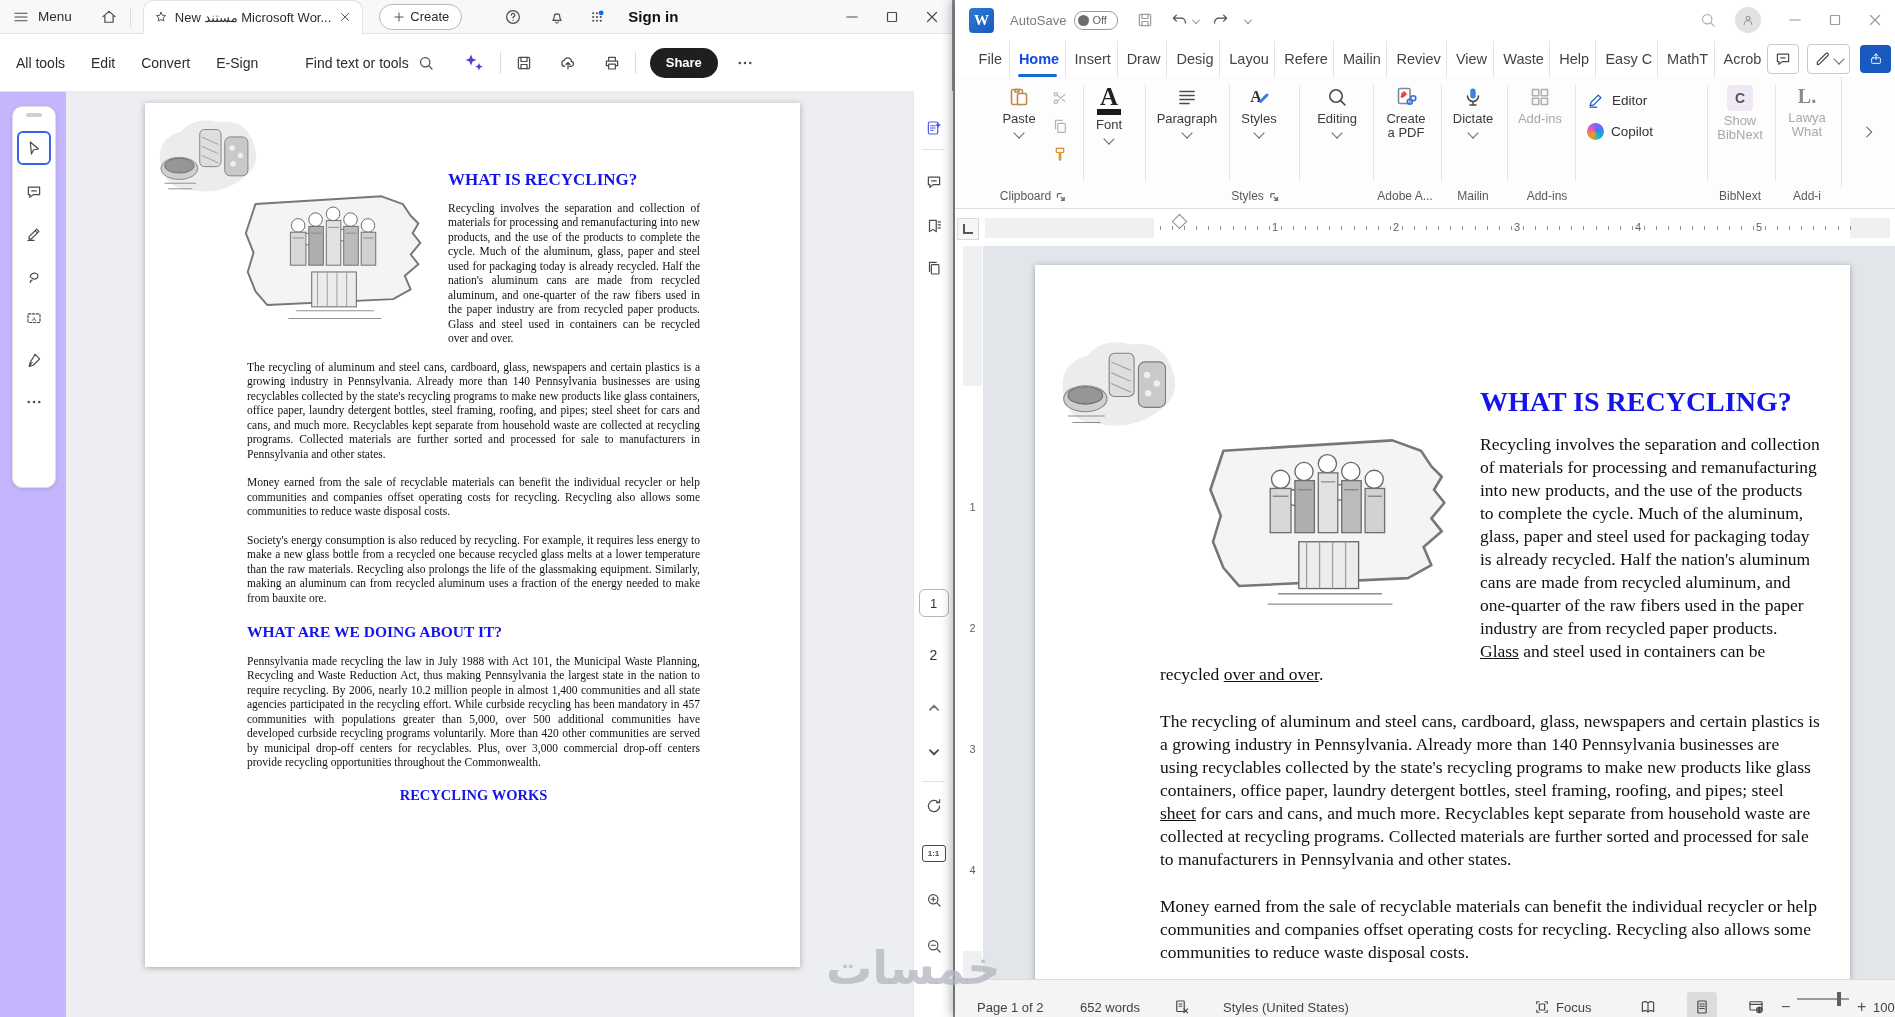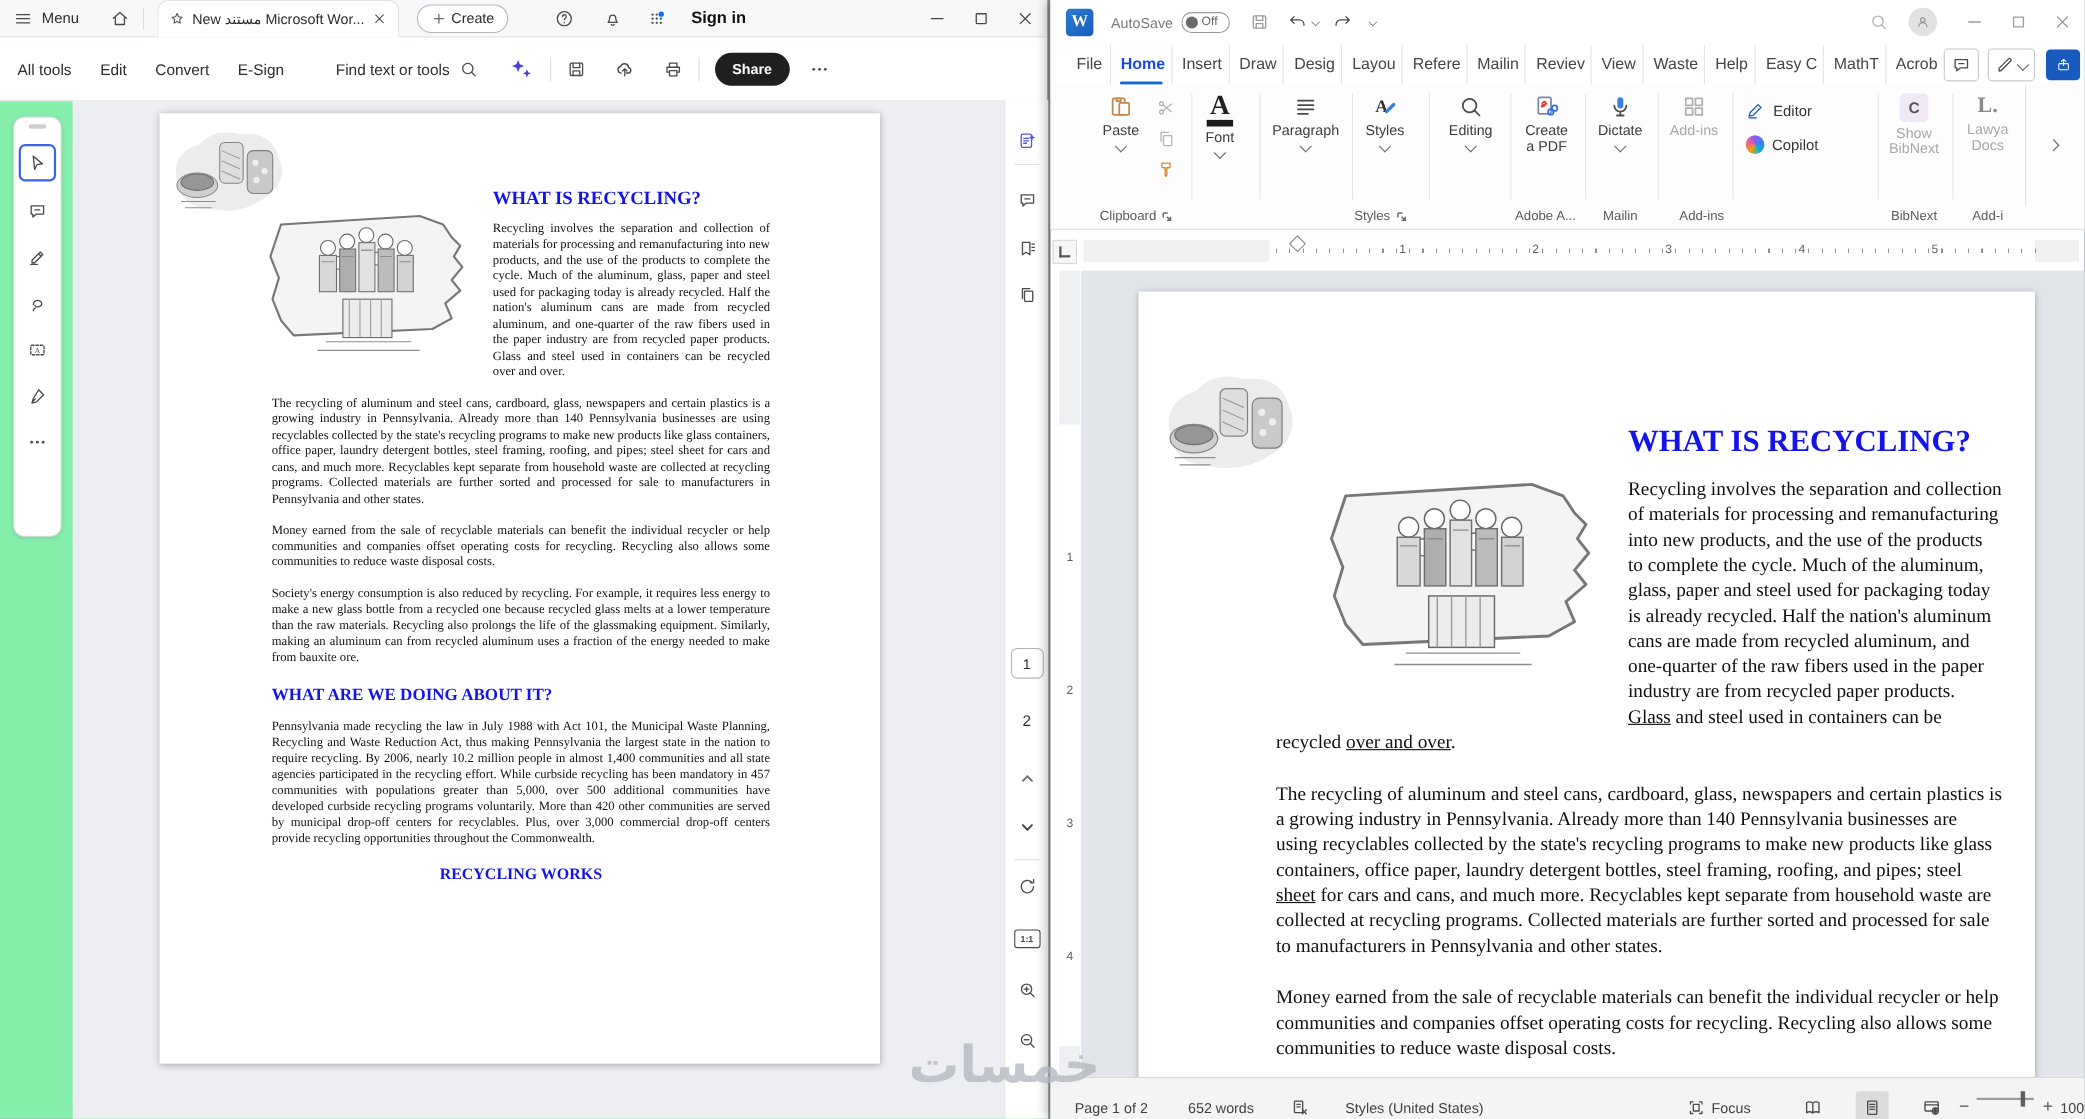--- a/index.html
+++ b/index.html
@@ -4,21 +4,21 @@
 <style>
   html,body{margin:0;padding:0;background:#8d9298;width:1895px;height:1017px;overflow:hidden;
     font-family:"Liberation Sans",sans-serif;-webkit-font-smoothing:antialiased;}
   .abs{position:absolute;}
   .ic{display:inline-flex;align-items:center;justify-content:center;color:#4a4a4a;}
   .ic svg{width:18px;height:18px;fill:none;stroke:currentColor;stroke-width:1.6;stroke-linecap:round;stroke-linejoin:round;}
   .ic.sm svg{width:14px;height:14px;}
   .ic.lg svg{width:24px;height:24px;}
   .sep{width:1px;background:#dcdcdc;}
   
-  #acrobat{left:0;top:0;width:952px;height:1017px;background:#86efac;}
+  #acrobat{left:0;top:0;width:952px;height:1017px;background:#c4b5fd;}
   .ac-titlebar{left:0;top:0;width:952px;height:33px;background:#f7f8f9;border-bottom:1px solid #e4e4e4;
     display:flex;align-items:center;font-size:13.5px;color:#2c2c2c;}
   .ac-tab{height:33px;background:#fff;border:1px solid #e2e2e2;border-bottom:none;border-radius:10px 10px 0 0;
     display:flex;align-items:center;padding:0 10px;gap:7px;max-width:262px;}
   .ac-tab .t{white-space:nowrap;overflow:hidden;text-overflow:ellipsis;max-width:190px;font-size:13px;}
   .pill-btn{height:24px;border:1px solid #b9b9b9;border-radius:13px;display:flex;align-items:center;
     padding:0 12px;font-size:13px;gap:4px;background:#fff;}
   .winbtn{width:40px;height:33px;display:flex;align-items:center;justify-content:center;color:#333;}
   .ac-toolbar{left:0;top:34px;width:952px;height:57px;background:#fff;border-bottom:1px solid #e3e3e3;
     display:flex;align-items:center;font-size:14px;color:#2c2c2c;}
@@ -677,21 +677,21 @@
       </span>
     </div>
     <div class="rdiv" style="left:752px"></div>
     <div class="rbtn dis" style="left:756px;top:8px;width:58px">
       <span class="bibC">C</span>
       <span class="lbl"><span>Show</span><br><span>BibNext</span></span>
     </div>
     <div class="rdiv" style="left:820px"></div>
     <div class="rbtn dis" style="left:824px;top:8px;width:56px">
       <span class="lawL">L.</span>
-      <span class="lbl"><span>Lawya</span><br><span>Docs</span></span>
+      <span class="lbl"><span>Lawya</span><br><span>What</span></span>
     </div>
     <div class="abs" style="left:886px;top:0;width:54px;height:110px;border-left:1px solid #e0e0e0;display:flex;align-items:center;justify-content:center">
       <span class="ic" style="color:#777">
           <svg viewBox="0 0 24 24">
             <path d="M9 5.5l6.5 6.5L9 18.5"></path>
           </svg>
         </span>
     </div>
 
     <div class="gl" style="left:78px">

